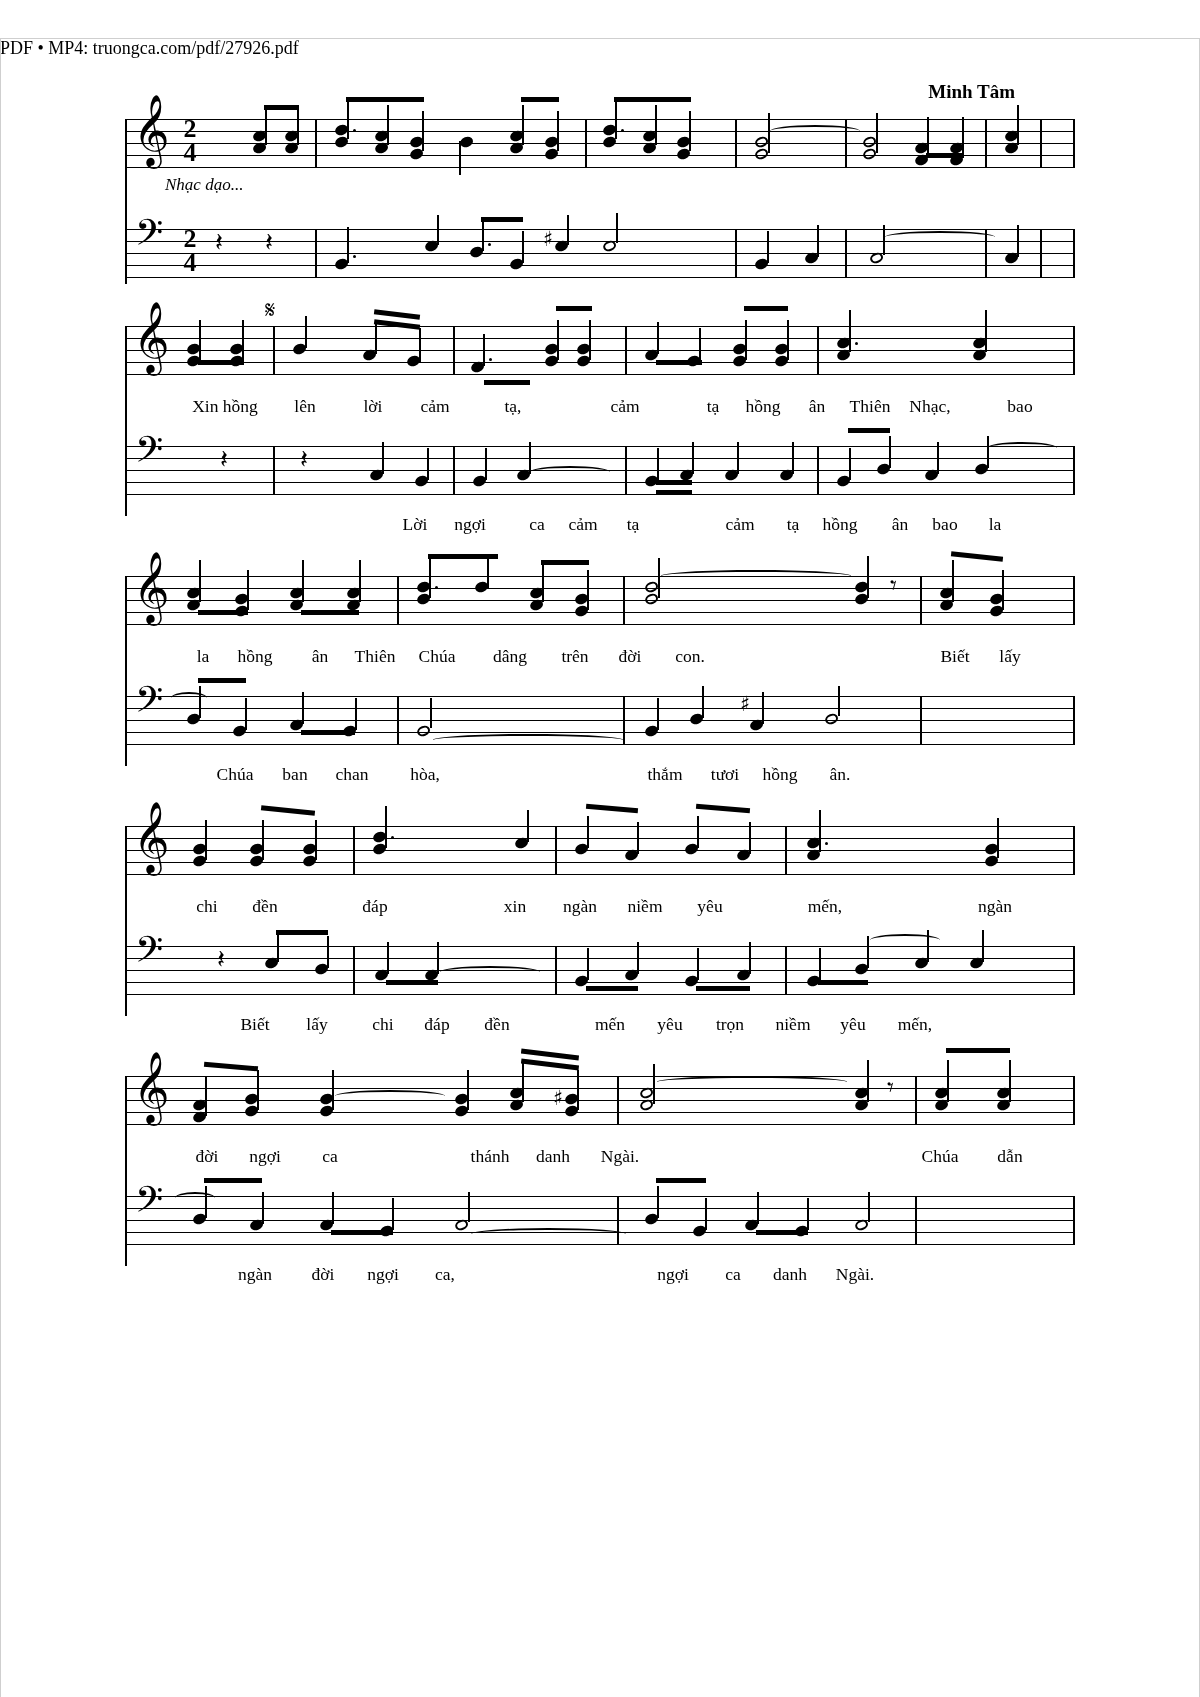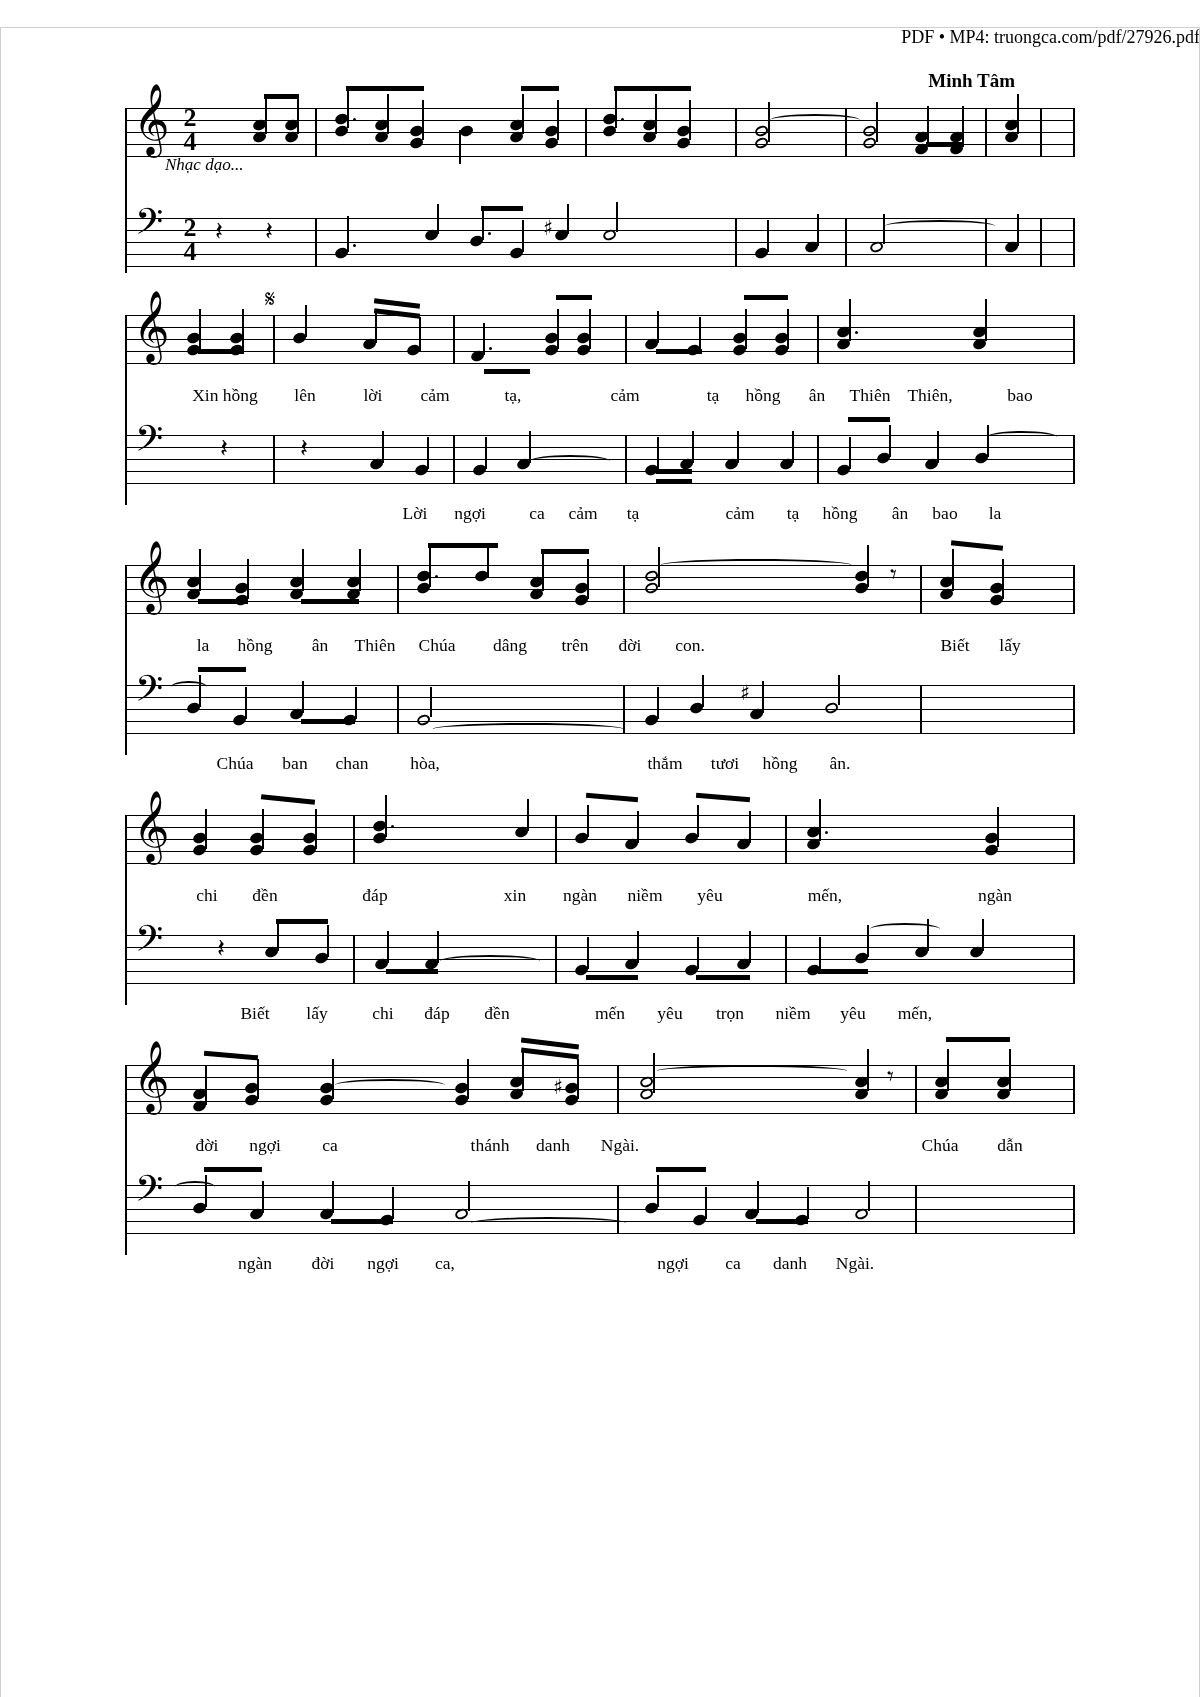--- a/index.html
+++ b/index.html
@@ -24,23 +24,23 @@
   }
   .title {
     text-align: center;
     font-size: 46px;
     font-weight: bold;
     letter-spacing: 2px;
     margin-top: 72px;
     font-family: "Liberation Serif", serif;
   }
   .subtitle {
-    text-align: right;
+    text-align: left;
     font-size: 18px;
-    margin-top: 27px;
+    margin-top: 38px;
     font-family: "Liberation Serif", serif;
   }
   .composer {
     text-align: right;
     font-size: 19px;
     font-weight: bold;
     margin-top: 22px;
     padding-right: 185px;
     font-family: "Liberation Serif", serif;
   }
@@ -313,21 +313,21 @@
       <div class="barline" style="left:860px;top:8px;"></div>
 
       <div class="note" style="left:880px;top:8px;">
         <div class="head" style="left:0;top:12px;"></div>
         <div class="head" style="left:0;top:24px;"></div>
         <div class="stem" style="left:12px;top:-14px;height:40px;"></div>
       </div>
       <div class="barline" style="left:915px;top:8px;"></div>
       <div class="barline" style="left:948px;top:8px;"></div>
 
-      <div class="marking" style="left:40px;top:55px;">Nhạc dạo...</div>
+      <div class="marking" style="left:40px;top:64px;">Nhạc dạo...</div>
 
       <div class="staff" style="top:118px;">
         <div class="line"></div>
           <div class="line"></div>
           <div class="line"></div>
           <div class="line"></div>
           <div class="line"></div>
       </div>
       <div class="clef fclef" style="left:10px; top:104px;">𝄢</div>
       <div class="timesig" style="left:54px; top:116px;">2</div>
@@ -503,21 +503,21 @@
       <div class="lyric" style="left:100px;top:80px;">Xin hồng</div>
       <div class="lyric" style="left:180px;top:80px;">lên</div>
       <div class="lyric" style="left:248px;top:80px;">lời</div>
       <div class="lyric" style="left:310px;top:80px;">cảm</div>
       <div class="lyric" style="left:388px;top:80px;">tạ,</div>
       <div class="lyric" style="left:500px;top:80px;">cảm</div>
       <div class="lyric" style="left:588px;top:80px;">tạ</div>
       <div class="lyric" style="left:638px;top:80px;">hồng</div>
       <div class="lyric" style="left:692px;top:80px;">ân</div>
       <div class="lyric" style="left:745px;top:80px;">Thiên</div>
-      <div class="lyric" style="left:805px;top:80px;">Thiên,</div>
+      <div class="lyric" style="left:805px;top:80px;">Nhạc,</div>
       <div class="lyric" style="left:895px;top:80px;">bao</div>
 
       <div class="staff" style="top:130px;">
         <div class="line"></div>
           <div class="line"></div>
           <div class="line"></div>
           <div class="line"></div>
           <div class="line"></div>
       </div>
       <div class="clef fclef" style="left:10px; top:116px;">𝄢</div>

